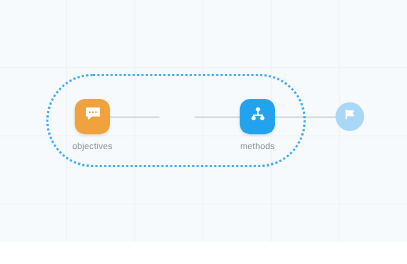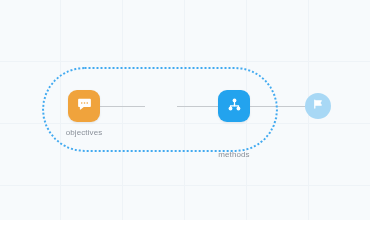--- a/index.html
+++ b/index.html
@@ -71,21 +71,21 @@
   .node-label {
     margin-top: 6px;
     font-size: 8px;
     line-height: 10px;
     color: #8a9099;
     white-space: nowrap;
     letter-spacing: 0.1px;
   }
   #node-objectives { left: 68px; }
   #node-trends     { left: 145px; }
-  #node-methods    { left: 218px; gap: 22px; }
+  #node-methods    { left: 218px; }
 
   
   #node-flag {
     position: absolute;
     left: 305px;
     top: 93px;
     width: 26px;
     height: 26px;
     border-radius: 50%;
     display: flex;

